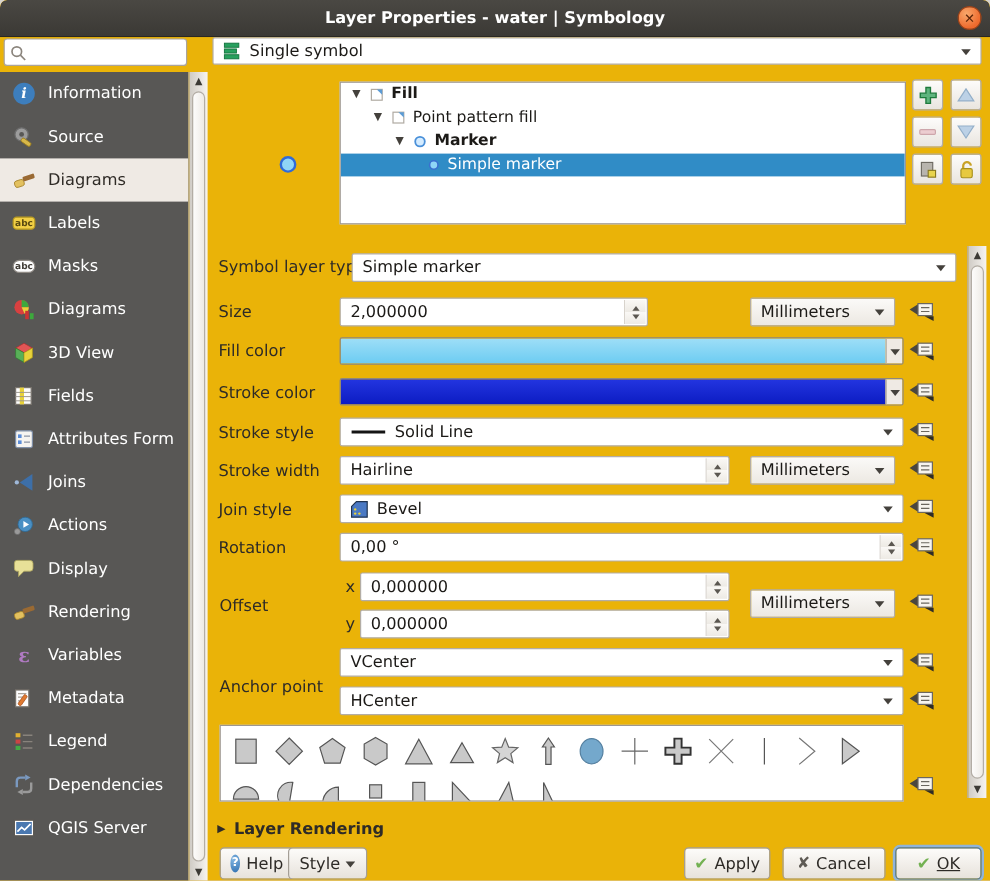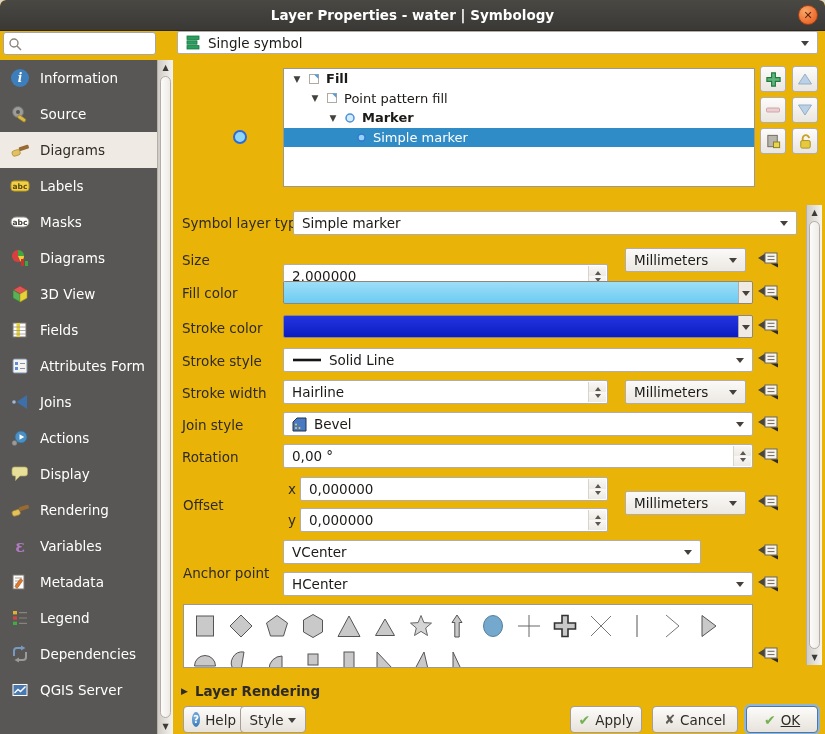--- a/index.html
+++ b/index.html
@@ -359,21 +359,21 @@
       </svg>
   </div>
 
   <span class="plabel" style="left:182px;top:215px">Symbol layer type</span>
   <div class="combo" style="left:293px;top:211px;width:504px">
     <span class="cv">Simple marker</span>
     <span class="arr"></span>
   </div>
 
   <span class="plabel" style="left:182px;top:252px">Size</span>
-  <div class="spin" style="left:283px;top:264px;width:325px">
+  <div class="spin" style="left:283px;top:248px;width:257px">
     <span class="cv">2,000000</span>
     <span class="spinbtns">
         <span>
           <i class="tri-up"></i>
         </span>
         <span>
           <i class="tri-dn"></i>
         </span>
       </span>
   </div>
@@ -536,21 +536,21 @@
   </div>
   <div class="dd" style="left:757px;top:493px">
     <svg width="23" height="20" viewBox="0 0 23 20">
         <polygon points="1,8 8,3.5 8,12.5" fill="#4a463f"></polygon>
         <rect x="8" y="3" width="12" height="10" fill="#f7f4ee" stroke="#6b675f"></rect>
         <path d="M10.5 6.3 H17.5 M10.5 9.6 H17.5" stroke="#6b675f"></path>
         <polygon points="13.5,13.5 21,13.5 21,17.5" fill="#2f2c27"></polygon>
       </svg>
   </div>
 
-  <div class="combo" style="left:283px;top:540px;width:418px">
+  <div class="combo" style="left:283px;top:540px;width:470px">
     <span class="cv">VCenter</span>
     <span class="arr"></span>
   </div>
   <div class="dd" style="left:757px;top:542px">
     <svg width="23" height="20" viewBox="0 0 23 20">
         <polygon points="1,8 8,3.5 8,12.5" fill="#4a463f"></polygon>
         <rect x="8" y="3" width="12" height="10" fill="#f7f4ee" stroke="#6b675f"></rect>
         <path d="M10.5 6.3 H17.5 M10.5 9.6 H17.5" stroke="#6b675f"></path>
         <polygon points="13.5,13.5 21,13.5 21,17.5" fill="#2f2c27"></polygon>
       </svg>

